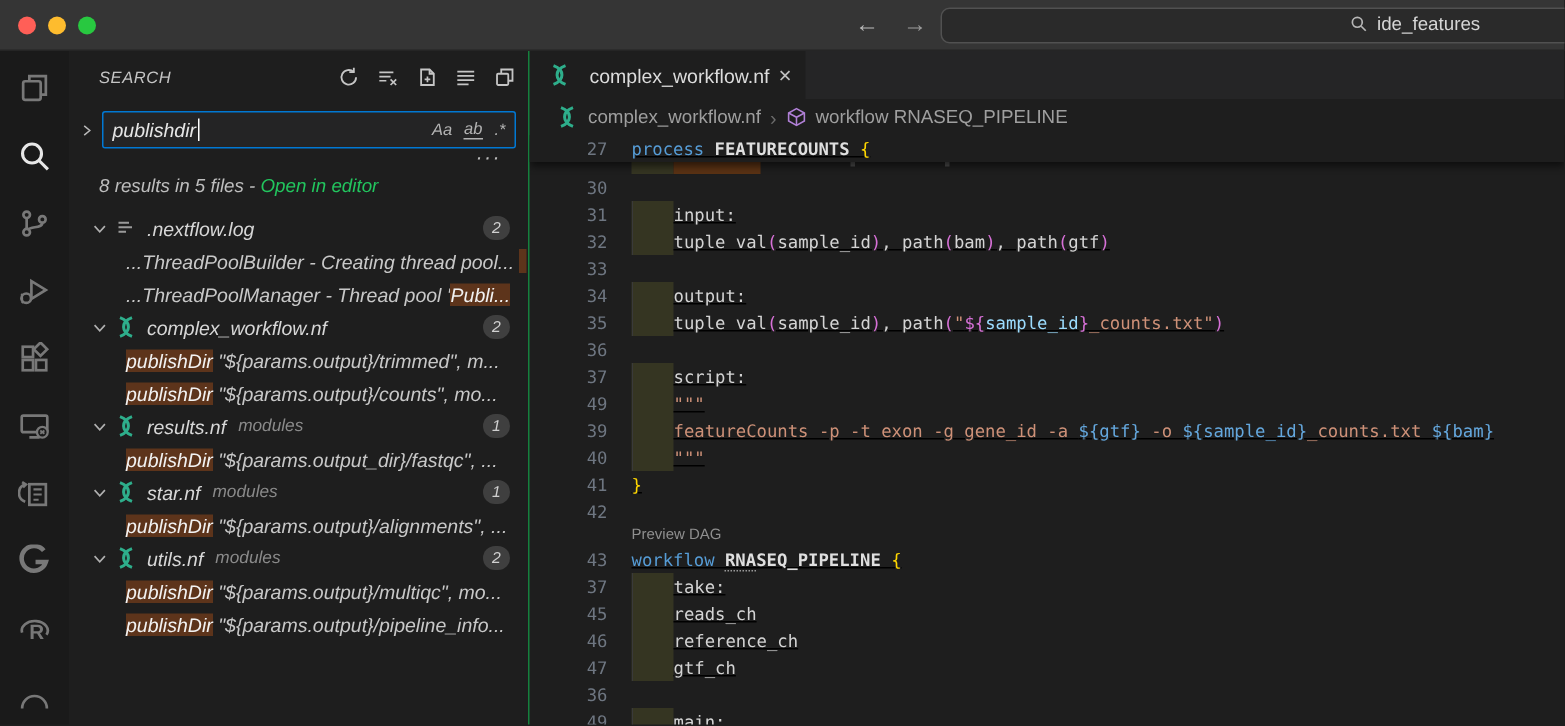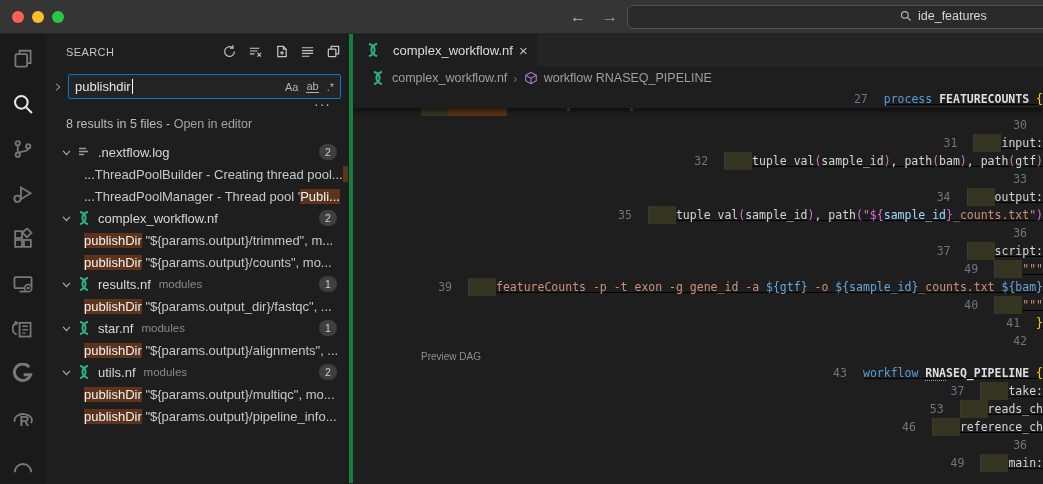--- a/index.html
+++ b/index.html
@@ -21,39 +21,39 @@
   
   .main { display:flex; height:449px; }
 
   
   .activitybar { width:46px; background:#1a1a1a; flex-shrink:0; padding-top:2px; }
   .act-item { height:45px; display:flex; align-items:center; justify-content:center; color:#787878; }
   .act-item.active { color:#e7e7e7; }
   .act-item svg { display:block; }
 
   
-  .sidebar { width:307px; background:#1e1e1e; border-right:4px solid #15803d; flex-shrink:0;
-    position:relative; overflow:hidden; }
+  .sidebar { width:307px; background:#1e1e1e; border-right:1px solid #15803d; flex-shrink:0;
+    position:relative; overflow:hidden;font-style:italic; }
   .sb-header { margin:10px 8px 0 20px; display:flex; align-items:center; }
   .sb-title { font-size:11px; letter-spacing:.4px; color:#c5c5c5; }
   .sb-tools { margin-left:auto; display:flex; gap:11px; color:#c5c5c5; }
   .sb-tools svg { display:block; }
 
   .search-row { margin:15px 8px 0 4px; display:flex; align-items:center; }
   .replace-toggle { width:16px; color:#b9b9b9; display:flex; justify-content:center; }
   .input-box { flex:1; height:25px; margin-left:2px; background:#242425; border:1px solid #0078d4;
     border-radius:2px; display:flex; align-items:center; padding:0 6px; }
   .query { font-size:13px; color:#e6e6e6; }
   .caret { width:1px; height:15px; background:#ffffff; display:inline-block; margin-left:1px; vertical-align:-3px;}
   .opts { margin-left:auto; display:flex; gap:8px; align-items:center; font-size:11px; color:#b3b3b3; }
   .opt-word { border-bottom:1px solid #b3b3b3; }
   .dots-row { height:13px; text-align:right; padding-right:18px; color:#bdbdbd; font-size:14px;
     line-height:10px; letter-spacing:1px; }
   .summary { margin-top:5px; padding-left:20px; font-size:12.5px; color:#bdbdbd; height:17px; }
-  .summary a { color:#a3a3a3; text-decoration:none; }
+  .summary a { color:#22c55e; text-decoration:none; }
 
   .tree { margin-top:7px; }
   .trow { height:22px; display:flex; align-items:center; font-size:13px; color:#cccccc;
     white-space:pre; overflow:hidden; position:relative; }
   .trow.file { padding-left:12px; }
   .trow.match { padding-left:38px; color:#c8c8c8; }
   .chev { width:16px; color:#b0b0b0; flex-shrink:0; display:flex; justify-content:center; }
   .ficon { width:16px; height:16px; margin:0 6px 0 2px; flex-shrink:0; }
   .fname { color:#d7d7d7; }
   .fdesc { margin-left:8px; font-size:11.5px; color:#8a8a8a; }
@@ -68,21 +68,21 @@
   .tabsbar { height:32px; background:#252526; display:flex; flex-shrink:0; }
   .tab { width:184px; background:#1e1e1e; display:flex; align-items:center; gap:6px; padding:0 10px;
     font-size:13px; color:#dcdcdc; }
   .tab .close { margin-left:auto; color:#c0c0c0; font-size:15px; }
   .breadcrumb { height:24px; display:flex; align-items:center; gap:6px; padding-left:17px;
     font-size:12.5px; color:#9f9f9f; flex-shrink:0; }
   .bc-sep { color:#6b6b6b; font-size:13px; }
 
   .code { flex:1; position:relative; font-family:"DejaVu Sans Mono", monospace; font-size:11.5px;
     overflow:hidden; }
-  .line { height:18px; line-height:18px; display:flex; white-space:pre;justify-content:flex-end; }
+  .line { height:18px; line-height:18px; display:flex; white-space:pre; }
   .line.sticky { position:relative; z-index:3; background:#1e1e1e; box-shadow:0 3px 5px rgba(0,0,0,.55); }
   .gutter { width:64px; padding-right:12px; text-align:right; color:#6e7681; flex-shrink:0;
     font-size:11.5px; }
   .content { padding-left:4px;text-decoration:underline; }
   .tk-ind { display:inline-block; width:28px; height:18px; vertical-align:top; background:#3737233f;
     background:#353522; box-shadow:inset 1px 0 0 #3a3a3a; }
   .tk-kw { color:#569cd6; }
   .tk-nm { color:#dfdfdf; font-weight:bold; }
   .tk-nmh { color:#dfdfdf; font-weight:bold; border-bottom:1.5px dotted #9a9a9a; }
   .tk-yb { color:#ffd700; }
@@ -355,19 +355,20 @@
         <div class="line"><span class="gutter">36</span><span class="content"></span></div>
         <div class="line"><span class="gutter">37</span><span class="content"><span class="tk-ind"></span><span class="tk-pl">script:</span></span></div>
         <div class="line"><span class="gutter">49</span><span class="content"><span class="tk-ind"></span><span class="tk-st">"""</span></span></div>
         <div class="line"><span class="gutter">39</span><span class="content"><span class="tk-ind"></span><span class="tk-st">featureCounts -p -t exon -g gene_id -a </span><span class="tk-ib">${gtf}</span><span class="tk-st"> -o </span><span class="tk-ib">${sample_id}</span><span class="tk-st">_counts.txt </span><span class="tk-ib">${bam}</span></span></div>
         <div class="line"><span class="gutter">40</span><span class="content"><span class="tk-ind"></span><span class="tk-st">"""</span></span></div>
         <div class="line"><span class="gutter">41</span><span class="content"><span class="tk-yb">}</span></span></div>
         <div class="line"><span class="gutter">42</span><span class="content"></span></div>
         <div class="codelens">Preview DAG</div>
         <div class="line"><span class="gutter">43</span><span class="content"><span class="tk-kw">workflow </span><span class="tk-nmh">RNA</span><span class="tk-nm">SEQ_PIPELINE </span><span class="tk-yb">{</span></span></div>
         <div class="line"><span class="gutter">37</span><span class="content"><span class="tk-ind"></span><span class="tk-pl">take:</span></span></div>
-        <div class="line"><span class="gutter">53</span><span class="content"><span class="tk-ind"></span><span class="tk-pl">reads_ch</span></span></div>
+        <div class="line"><span class="gutter">45</span><span class="content"><span class="tk-ind"></span><span class="tk-pl">reads_ch</span></span></div>
         <div class="line"><span class="gutter">46</span><span class="content"><span class="tk-ind"></span><span class="tk-pl">reference_ch</span></span></div>
+        <div class="line"><span class="gutter">47</span><span class="content"><span class="tk-ind"></span><span class="tk-pl">gtf_ch</span></span></div>
         <div class="line"><span class="gutter">36</span><span class="content"></span></div>
         <div class="line"><span class="gutter">49</span><span class="content"><span class="tk-ind"></span><span class="tk-pl">main:</span></span></div>
       </div>
   </div>
 </div>
 
 </body></html>

